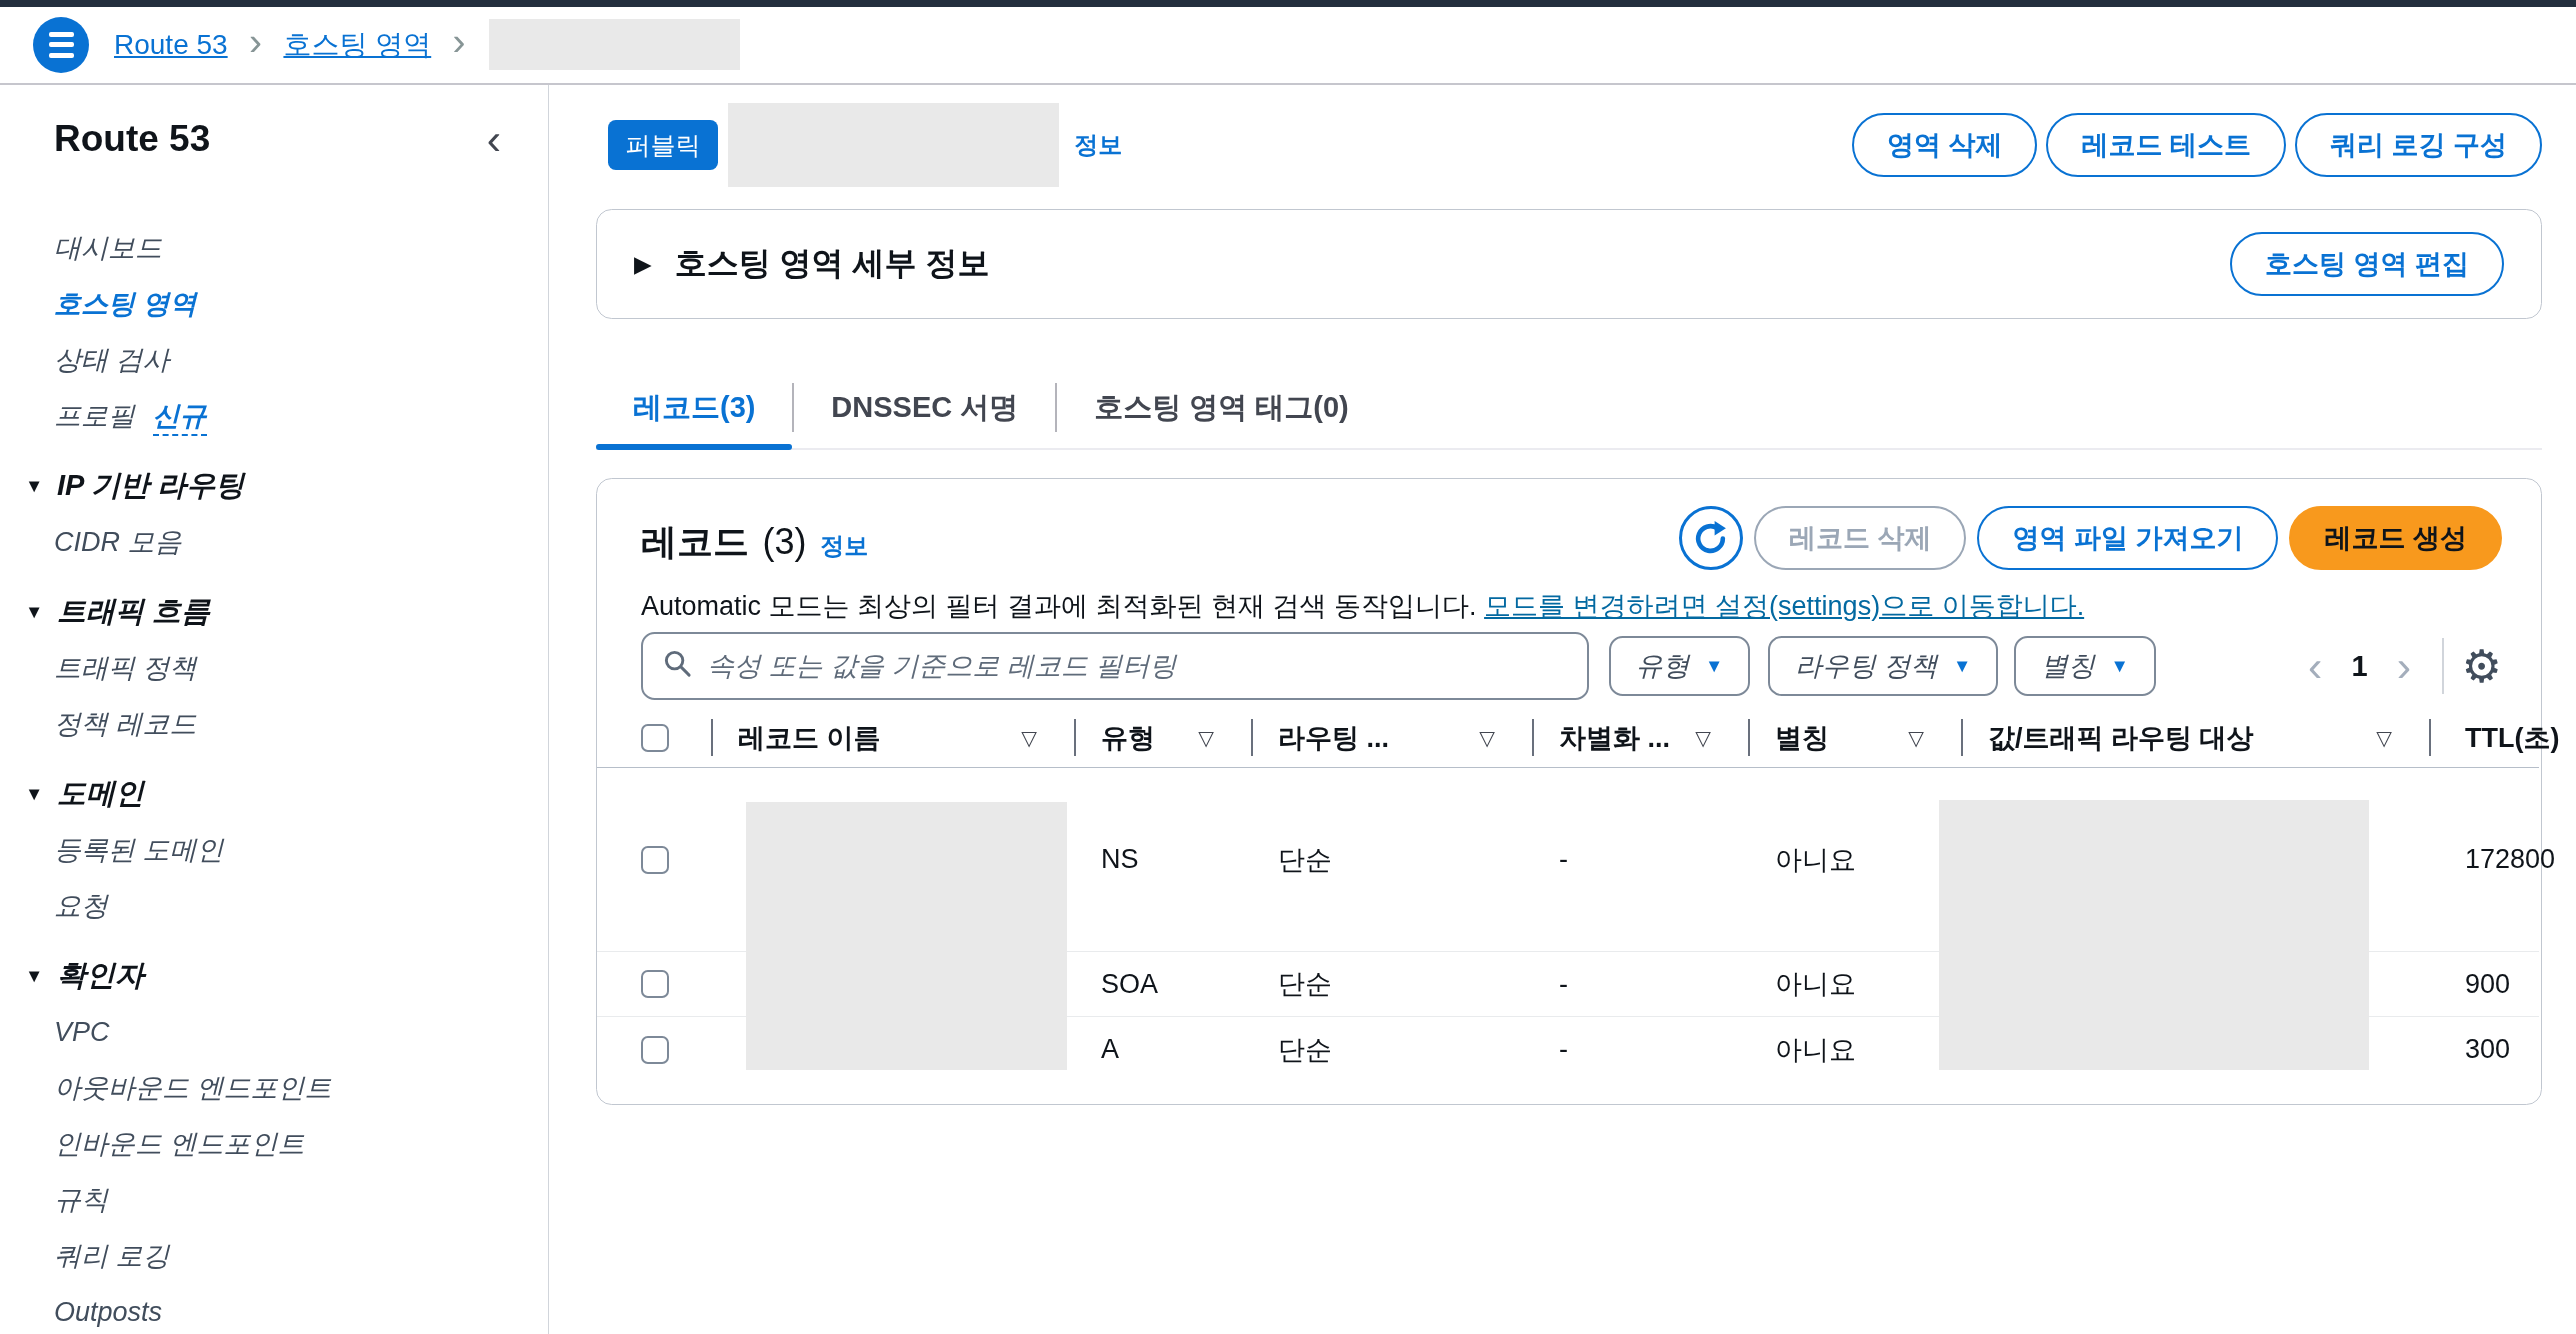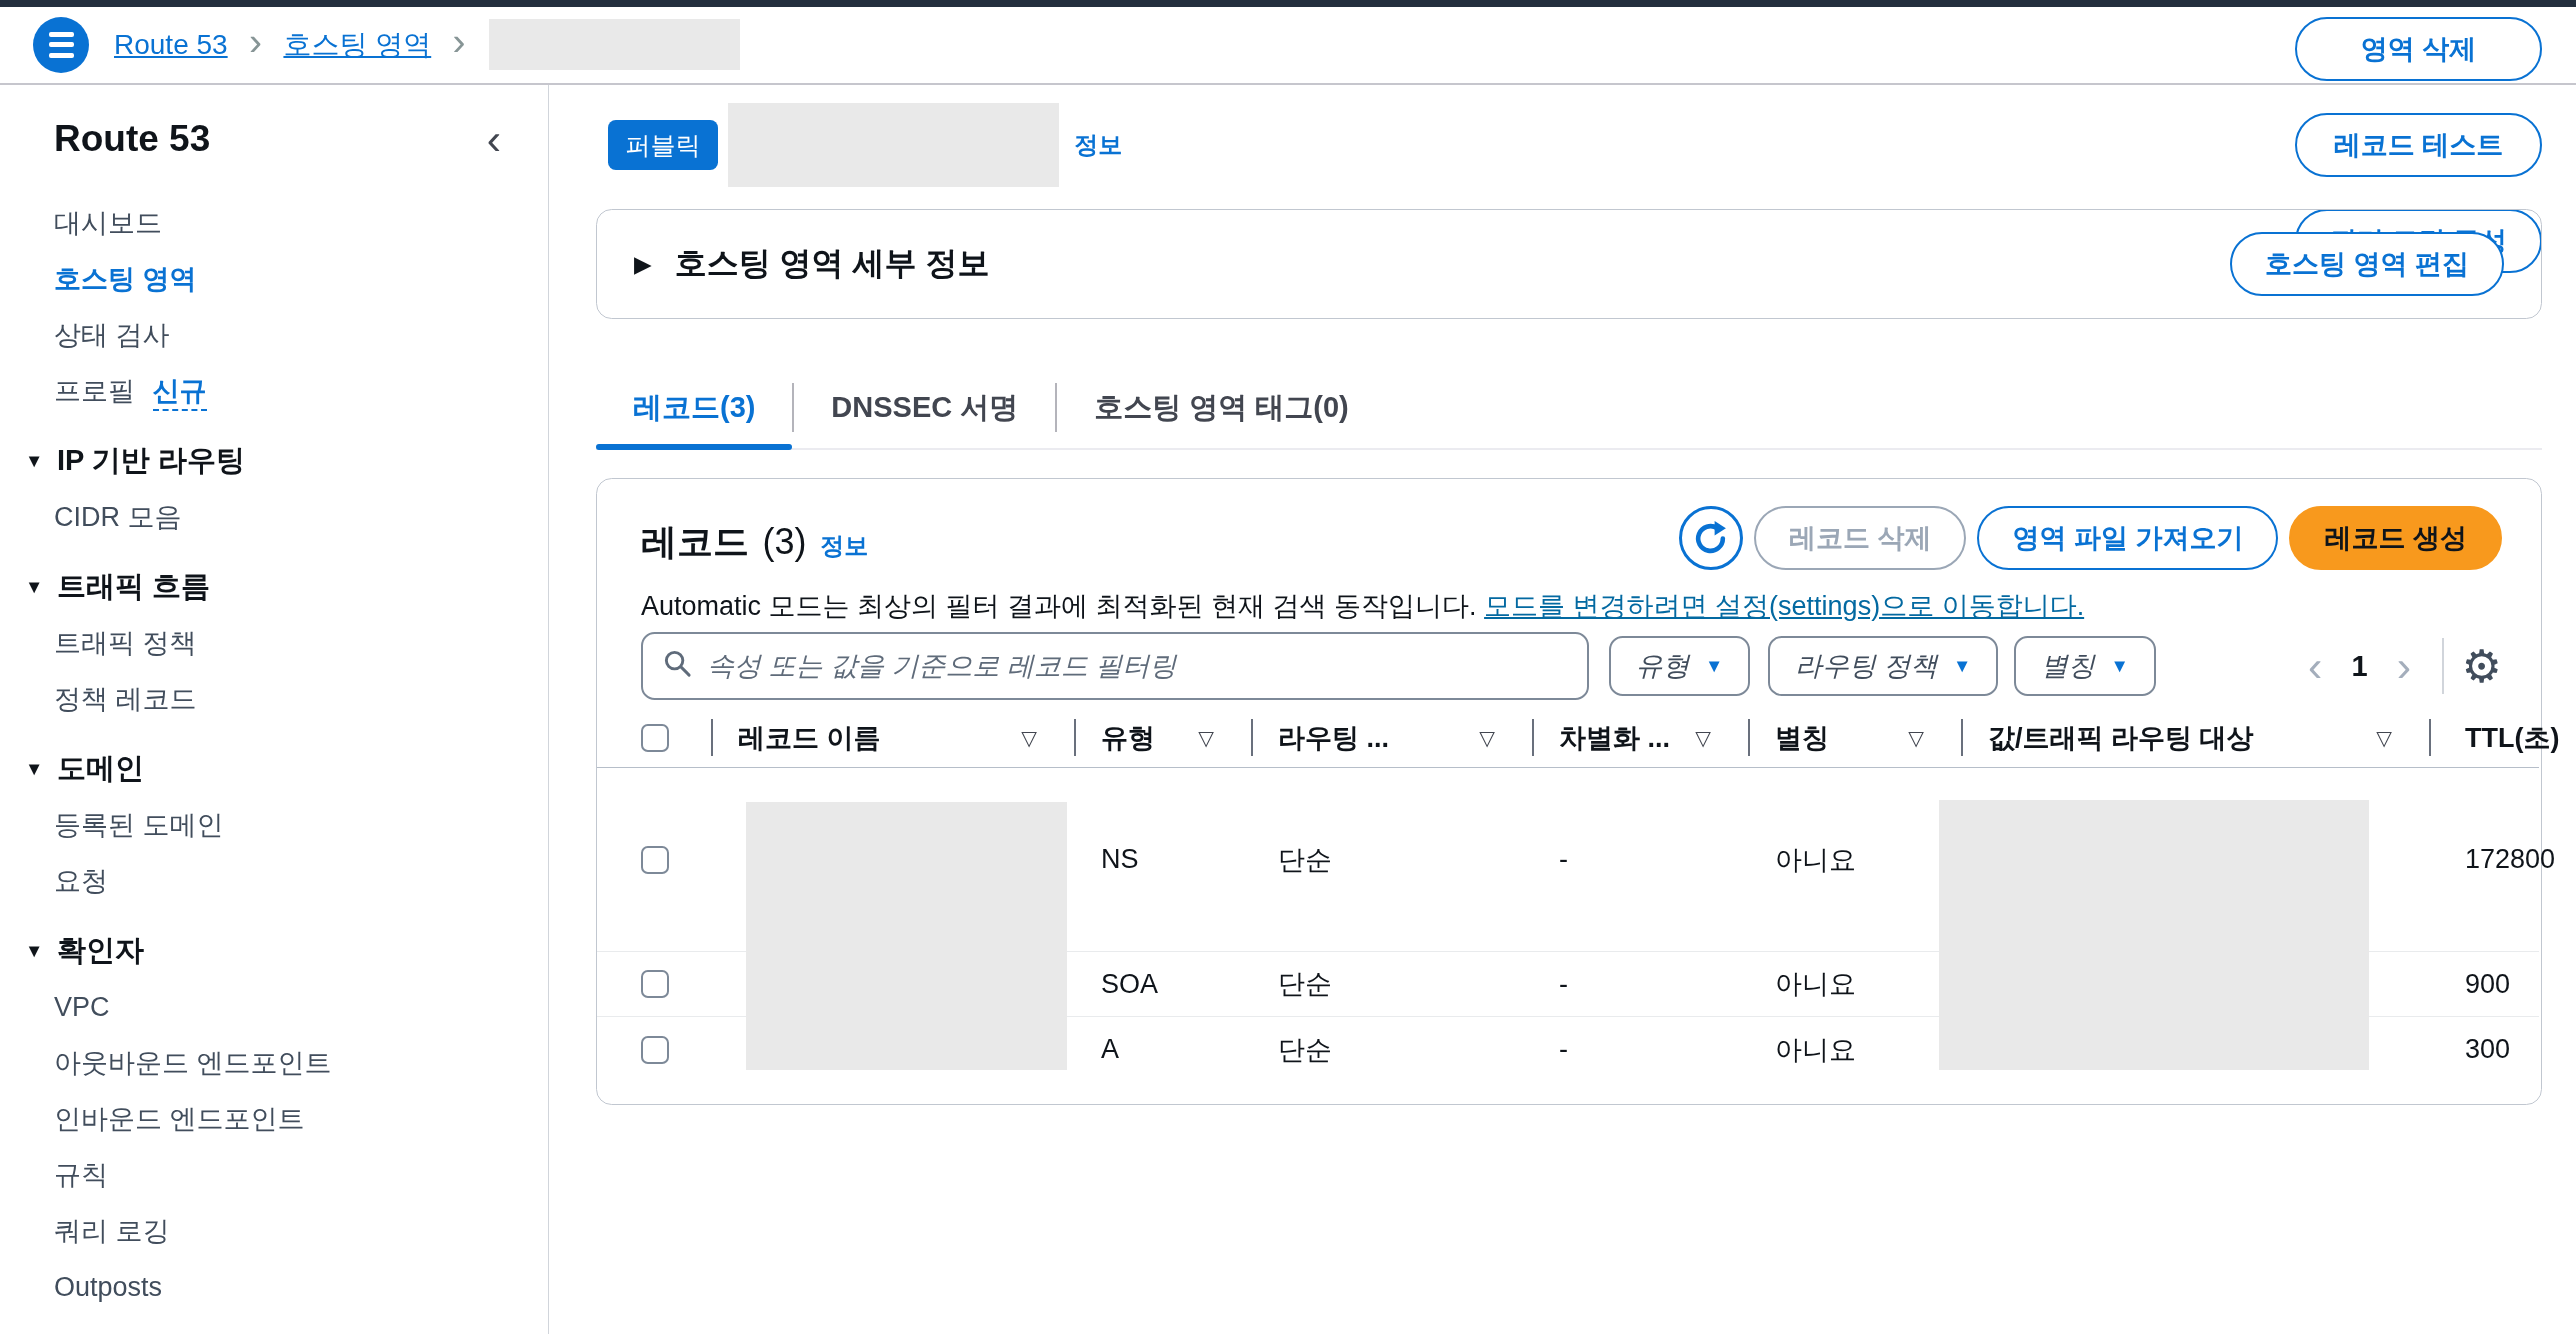--- a/index.html
+++ b/index.html
@@ -17,38 +17,38 @@
   .crumb-sep { color:#879596; font-size:39px; margin:0 0 5.8px 21.4px; font-weight:400; }
   .crumb-sep + .crumb-link { margin-left:21.4px; }
   .crumb-redacted { width:251px; height:51px; background:#e9e9e9; margin-left:23px; }
 
   
   .sidebar { position:absolute; left:0; top:85px; width:549px; bottom:0; background:#fff;
              border-right:1.9px solid #d1d5db; }
   .side-head { display:flex; align-items:center; justify-content:space-between; padding:33px 47px 0 54px; }
   .side-title { font-size:37px; font-weight:700; color:#0f141a; }
   .side-collapse { font-size:43px; color:#424650; cursor:pointer; line-height:29px; }
-  .side-list { margin-top:49px; }
+  .side-list { margin-top:74px;font-style:italic; }
   .side-item { height:29px; margin:27px 0 0 54px; font-size:27px; color:#414d5c; line-height:29px; cursor:pointer; }
   .side-item.active { color:#0972d3; font-weight:700; }
   .side-section { height:31px; margin:39px 0 0 25px; font-size:29px; font-weight:700; color:#0f141a;
                   line-height:31px; cursor:pointer; display:flex; align-items:center; gap:13.6px; }
   .side-section .caret { font-size:18.5px; color:#0f141a; }
   .new-badge { color:#0972d3; font-weight:700; border-bottom:2.9px dashed #0972d3; margin-left:17.5px; padding-bottom:2.9px; }
 
   
   .main { position:absolute; left:551px; top:85px; right:0; bottom:0; background:#fff; }
 
   .zone-header { position:absolute; left:45px; top:13.6px; width:1946px; height:93px; display:flex; align-items:center; }
   .zone-badge { background:#0972d3; color:#fff; font-size:25px; font-weight:400; border-radius:7.8px;
                 padding:8.8px 17.5px; flex:none;margin-left:12px; }
   .zone-redacted { width:331px; height:84px; background:#e9e9e9; margin-left:9.7px; }
   .info-link { color:#0972d3; font-size:24px; font-weight:700; cursor:pointer; }
   .zone-header .info-link { margin-left:15.6px; }
-  .zone-actions { margin-left:auto; display:flex; gap:32px;flex-direction:column; }
+  .zone-actions { margin-left:auto; display:flex; gap:9px; }
 
   .btn { display:inline-flex; align-items:center; justify-content:center; height:64px; padding:0 33px;
          border:2.9px solid #0972d3; border-radius:33px; background:#fff; color:#0972d3;
          font-size:27px; font-weight:700; cursor:pointer; white-space:nowrap; }
   .btn.disabled { border-color:#9ba7b6; color:#9ba7b6; cursor:default; }
   .btn.primary { background:#f8991d; border-color:#f8991d; color:#0f141a; }
 
   .details-panel { position:absolute; left:45px; top:124px; width:1946px; height:110px;
                    border:1.9px solid #c1c7d0; border-radius:15.6px; display:flex; align-items:center; padding:0 37px; }
   .expander { font-size:23px; color:#0f141a; cursor:pointer; margin-right:23px; }

